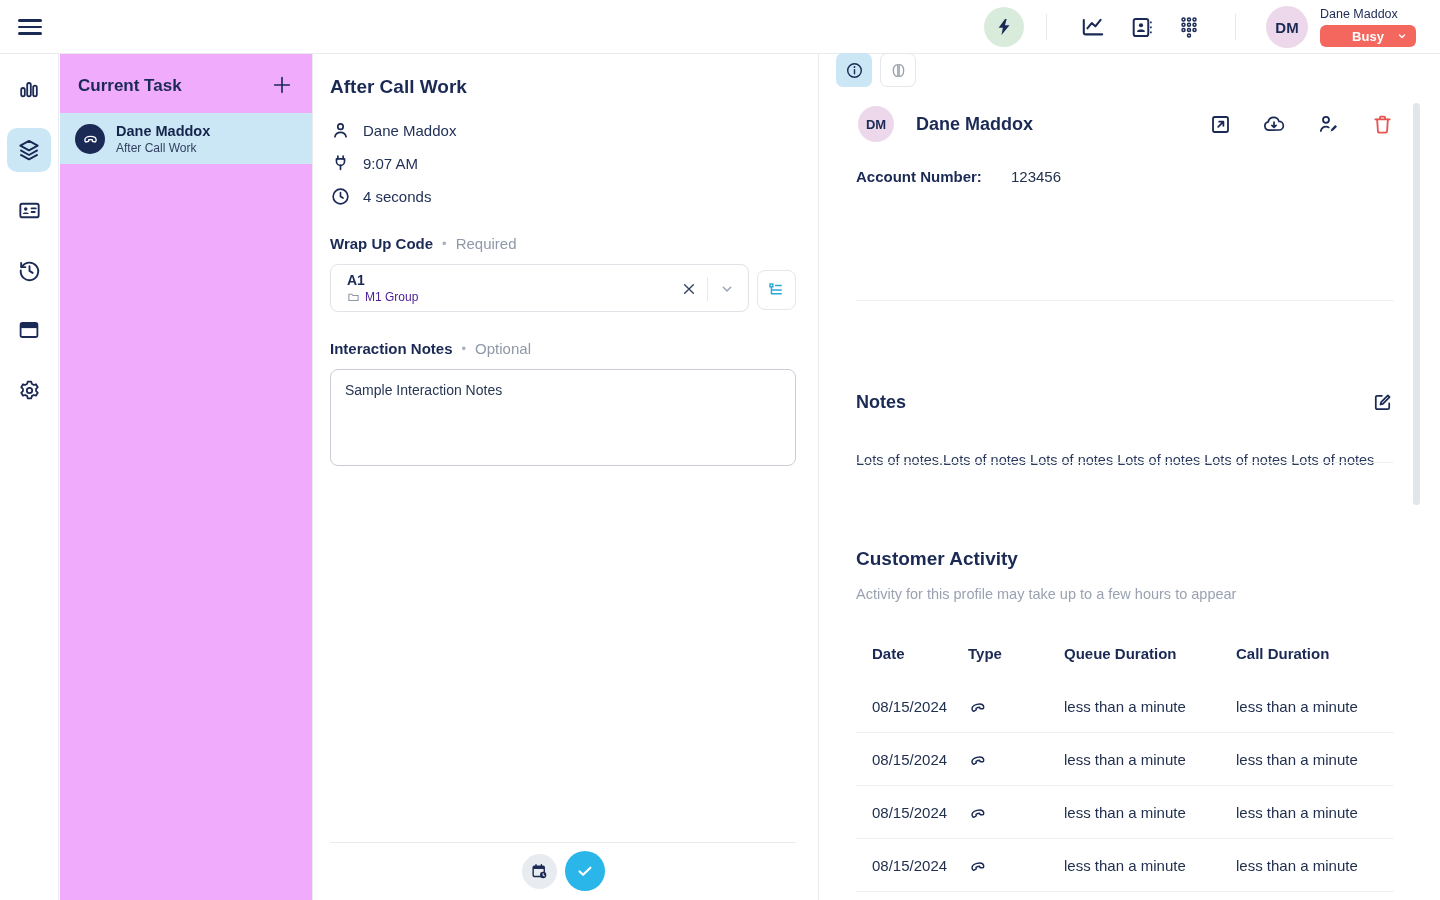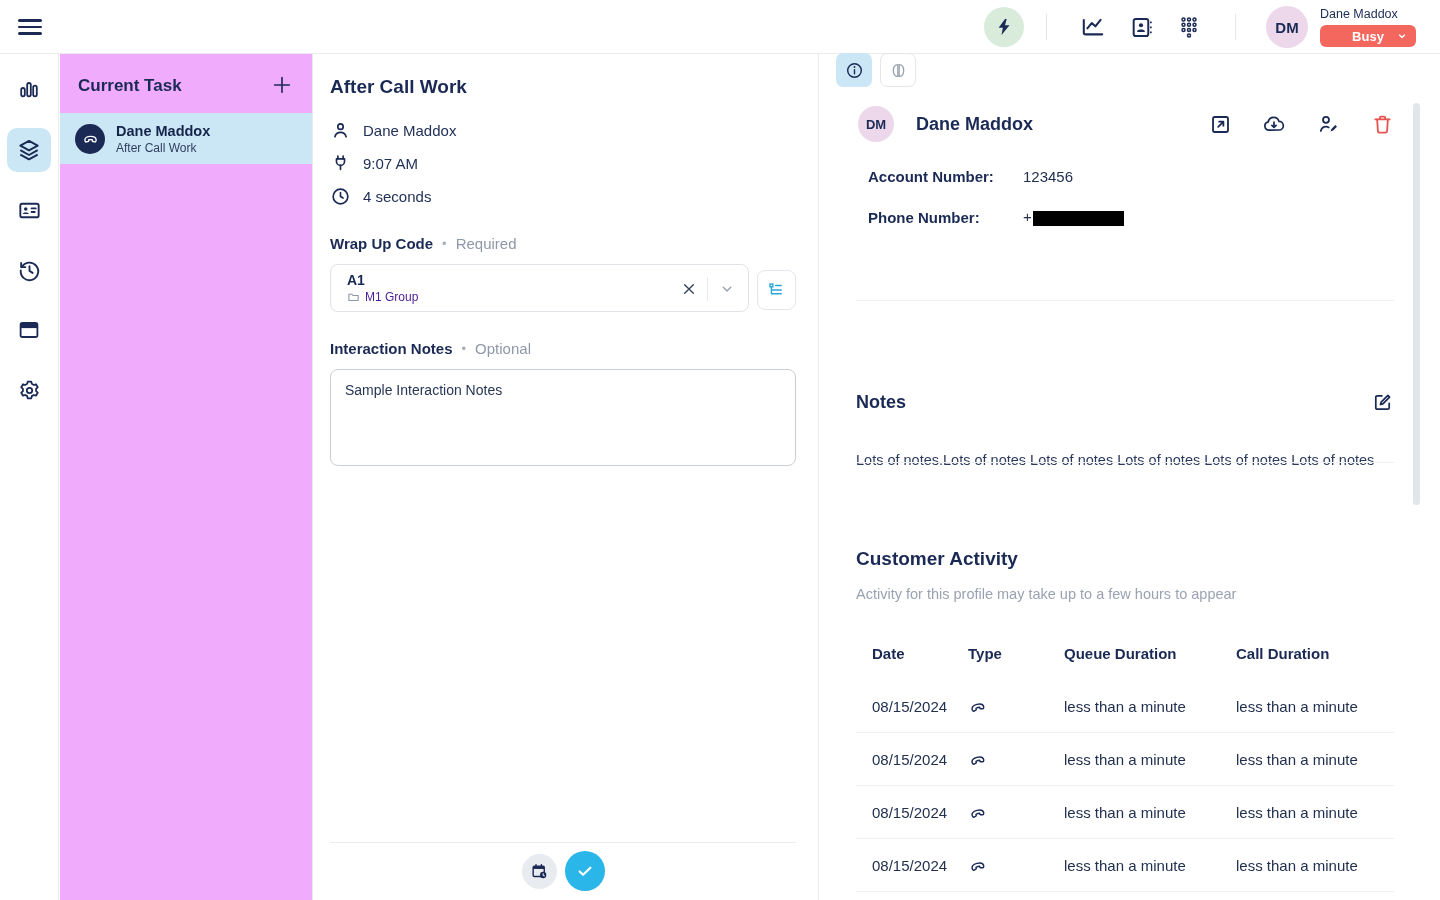--- a/index.html
+++ b/index.html
@@ -72,21 +72,21 @@
   .tabs{position:absolute;left:17px;top:-1px;display:flex;gap:8px;}
   .tab{width:36px;height:34px;border-radius:7px;display:flex;align-items:center;justify-content:center;cursor:pointer;background:#fff;border:1px solid transparent;}
   .tab.active{background:#cbe7f6;}
   .tab.inactive{border-color:#e4e6ea;}
   .profile-row{position:absolute;left:39px;top:52px;right:46px;display:flex;align-items:center;}
   .p-avatar{width:36px;height:36px;border-radius:50%;background:#edd8eb;display:flex;align-items:center;justify-content:center;font-size:13px;font-weight:bold;color:#1b2a55;}
   .p-name{font-size:18px;font-weight:bold;color:#1b2a55;margin-left:22px;}
   .p-actions{margin-left:auto;display:flex;align-items:center;gap:30px;}
   .p-actions .ic-btn{width:24px;height:24px;display:flex;align-items:center;justify-content:center;cursor:pointer;}
   .fields{position:absolute;left:37px;top:110px;right:46px;}
-  .f-row{display:flex;align-items:center;height:24px;margin-bottom:17px;margin-left:12px;}
+  .f-row{display:flex;align-items:center;height:24px;margin-bottom:17px;}
   .f-label{width:155px;font-size:15px;font-weight:bold;color:#1b2a55;}
   .f-value{font-size:15px;color:#22314f;}
   .redact{display:inline-block;background:#000;vertical-align:middle;}
   .hr{position:absolute;left:37px;right:46px;height:1px;background:#eef0f2;}
   .notes-head{position:absolute;left:37px;top:336px;right:46px;display:flex;align-items:center;}
   .sec-title{font-size:18px;font-weight:bold;color:#1b2a55;}
   .notes-edit{margin-left:auto;width:24px;height:24px;display:flex;align-items:center;justify-content:center;cursor:pointer;}
   .notes-text{position:absolute;left:37px;top:396px;right:46px;font-size:14.5px;color:#2b3a5c;line-height:1.4;}
   .activity-head{position:absolute;left:37px;top:494px;}
   .activity-sub{position:absolute;left:37px;top:532px;font-size:14.5px;color:#9aa2b1;}
@@ -394,26 +394,20 @@
           </svg>
         </div>
       </div>
     </div>
 
     <div class="fields">
       <div class="f-row">
         <div class="f-label">Account Number:</div>
         <div class="f-value">123456</div>
       </div>
-      <div class="f-row">
-        <div class="f-label">Phone Number:</div>
-        <div class="f-value">
-          <span>+</span><span class="redact" style="width:91px;height:15px;margin-left:1px;"></span>
-        </div>
-      </div>
     </div>
 
     <div class="hr" style="top:246px;"></div>
 
     <div class="notes-head">
       <div class="sec-title">Notes</div>
       <div class="notes-edit">
         <svg width="23" height="23" viewBox="0 0 24 24" fill="none" stroke="#1b2a55" stroke-width="1.8" stroke-linecap="round" stroke-linejoin="round">
           <path d="M19 12.8v4.7A1.5 1.5 0 0 1 17.5 19h-11A1.5 1.5 0 0 1 5 17.5v-11A1.5 1.5 0 0 1 6.5 5h4.9"></path>
           <path d="m17.6 4.6 1.8 1.8-7 7-2.5.7.7-2.5z"></path>

